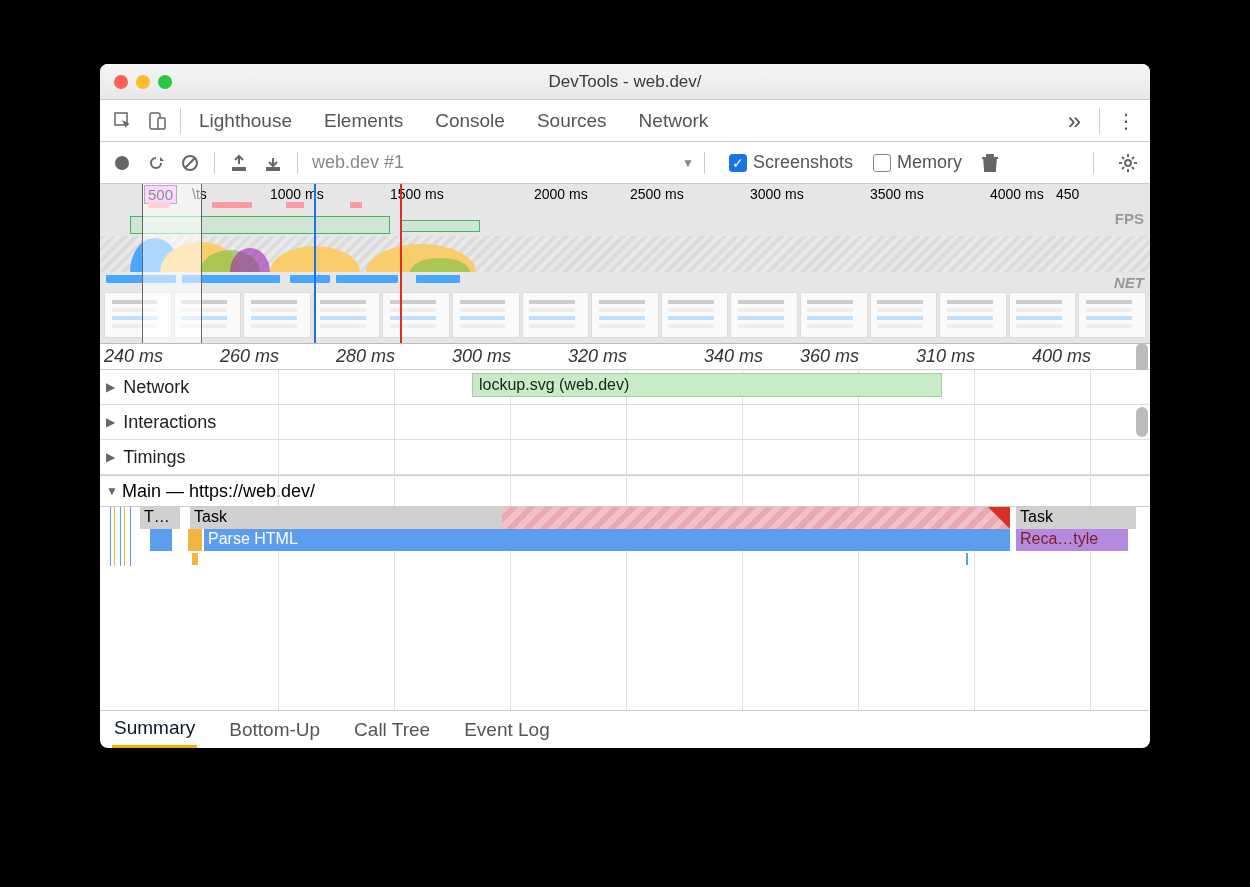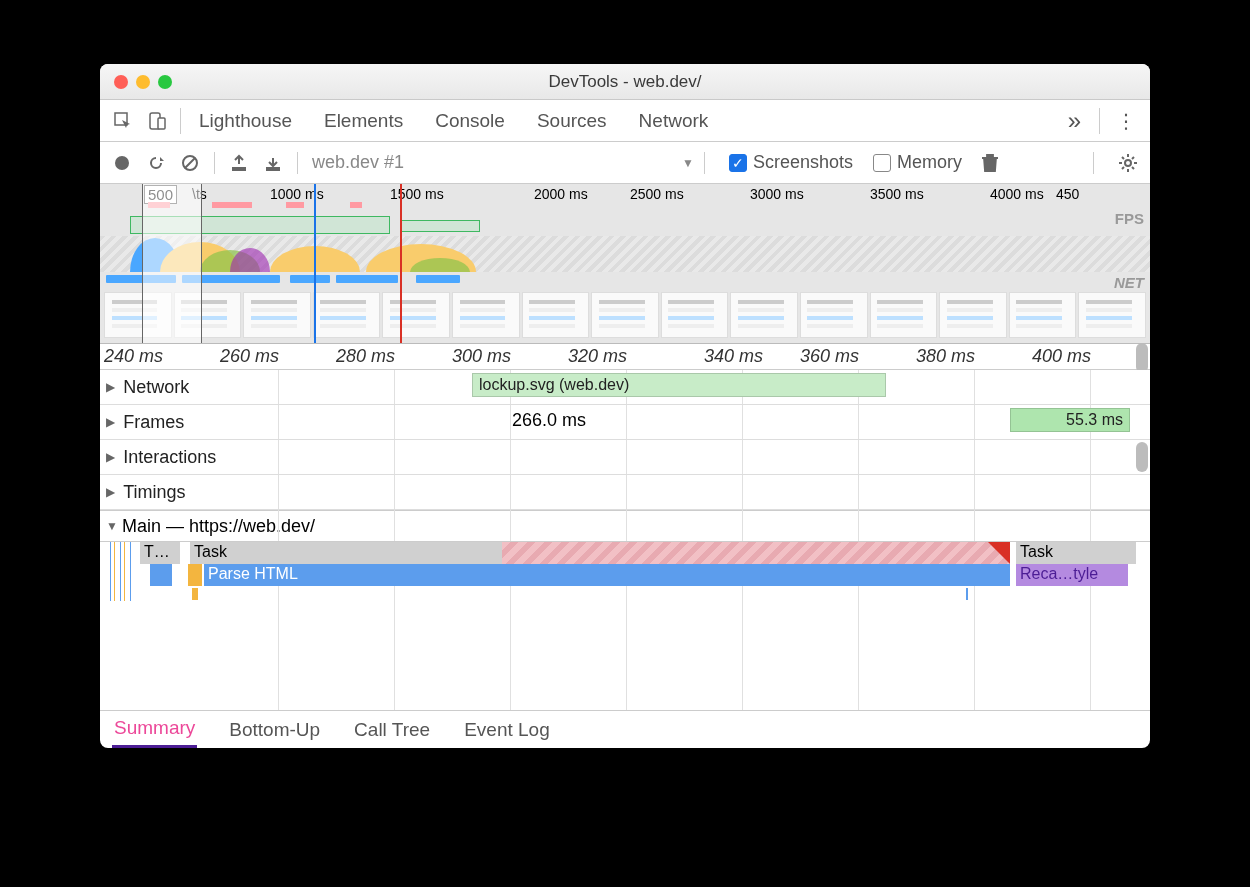--- a/index.html
+++ b/index.html
@@ -42,21 +42,21 @@
   .chkbox { width:18px; height:18px; border:1px solid #888; border-radius:3px; display:flex; align-items:center; justify-content:center; }
   .chkbox.checked { background:#1a73e8; border-color:#1a73e8; color:#fff; font-size:14px; }
   .trash { margin-left:8px; }
   .spacer { flex:1; }
   .gear { margin-left:10px; }
 
   .overview {
     height: 160px; background:#e6e6e6; position:relative; border-bottom:1px solid #bbb;
   }
   .ov-tick { position:absolute; top:2px; font-size:14px; }
-  .ov-500box { position:absolute; top:1px; left:44px; background:#ffffff; border:1px solid #555; padding:0 3px; font-size:15px; }
+  .ov-500box { position:absolute; top:1px; left:44px; background:#f0abfc; border:1px solid #555; padding:0 3px; font-size:15px; }
   .ov-selection { position:absolute; top:0; left:42px; width:60px; height:100%; background:rgba(255,255,255,.55); border-left:1px solid #666; border-right:1px solid #666; }
   .ov-label { position:absolute; right:6px; font-size:15px; font-weight:600; color:#999; }
   .ov-fps { top:26px; } .ov-cpu { top:54px; } .ov-net { top:90px;font-style:italic; }
   .ov-band { position:absolute; left:0; right:0; }
   .ov-redbars { top:18px; height:6px; }
   .ov-redbar { position:absolute; height:6px; background:#ff9aa2; }
   .ov-greenline { top:30px; height:22px; }
   .ov-greenbox { position:absolute; border:1px solid #3eb861; background:rgba(160,230,180,.3); height:18px; }
   .ov-cpuarea { top:52px; height:36px; background:repeating-linear-gradient(135deg,#dcdcdc,#dcdcdc 4px,#e9e9e9 4px,#e9e9e9 8px); }
   .ov-cpublob { position:absolute; bottom:0; border-radius:50% 50% 0 0 / 100% 100% 0 0; }
@@ -84,34 +84,34 @@
   .ev { position:absolute; height:24px; font-size:16px; color:#222; padding:2px 6px; white-space:nowrap; overflow:hidden; border:1px solid rgba(0,0,0,.15); }
   .ev-green { background:#c8ecc8; } .ev-greenA { background:#aee5ae; }
   .gridv { position:absolute; top:0; bottom:0; width:1px; background:#e0e0e0; }
 
   .main-track { border-top:1px solid #ccc; }
   .main-hdr { height:30px; font-size:18px; display:flex; align-items:center; padding-left:6px; }
   .flames { height:60px; position:relative; border-top:1px solid #ccc; }
   .taskbar { position:absolute; top:0; height:22px; background:#d0d0d0; font-size:16px; padding:1px 4px; overflow:hidden; }
   .taskbar.longtask::after { content:''; position:absolute; top:0; right:0; bottom:0; left:38%; background:repeating-linear-gradient(135deg,#f2c0c5,#f2c0c5 6px,#e8aab1 6px,#e8aab1 12px); }
   .taskbar.longtask::before { content:''; position:absolute; right:0; top:0; border:11px solid transparent; border-right-color:#d93025; border-top-color:#d93025; z-index:2; }
-  .script { position:absolute; height:22px; font-size:16px; padding:1px 4px; overflow:hidden; color:#4c1d95; }
+  .script { position:absolute; height:22px; font-size:16px; padding:1px 4px; overflow:hidden; color:#7f1d1d; }
   .c-blue { background:#5c9ded; color:#fff; } .c-orange { background:#f3b53f; } .c-purple { background:#b48ae0; }
   .small-tick { position:absolute; top:46px; width:6px; background:#f3b53f; height:12px; }
   .hair { position:absolute; top:0; bottom:0; width:1px; }
   .hair.b { background:#5c9ded; } .hair.o { background:#f3b53f; }
 
   .scroll-thumb { position:absolute; right:2px; width:12px; height:30px; background:#bcbcbc; border-radius:6px; }
 
   .bottom-tabs {
     height: 38px; border-top:1px solid #ccc; display:flex; align-items:center;
     font-size:19px; color:#555; gap:30px; padding-left:12px;
   }
   .btab { padding:6px 2px; }
-  .btab.active { color:#ec4899; border-bottom:3px solid #4c1d95; }
+  .btab.active { color:#0f172a; border-bottom:3px solid #eab308; }
 </style>
 </head>
 <body>
 
 <div class="window">
 
   <div class="titlebar">
     <div class="traffic">
       <div class="tl red"></div>
       <div class="tl yellow"></div>
@@ -268,53 +268,44 @@
   </div>
 
   <div class="detail-ruler">
     <span class="dr-tick" style="left:4px">240 ms</span>
     <span class="dr-tick" style="left:120px">260 ms</span>
     <span class="dr-tick" style="left:236px">280 ms</span>
     <span class="dr-tick" style="left:352px">300 ms</span>
     <span class="dr-tick" style="left:468px">320 ms</span>
     <span class="dr-tick" style="left:604px">340 ms</span>
     <span class="dr-tick" style="left:700px">360 ms</span>
-    <span class="dr-tick" style="left:816px">380 ms</span>
+    <span class="dr-tick" style="left:816px">310 ms</span>
     <span class="dr-tick" style="left:932px">400 ms</span>
     <div class="scroll-thumb" style="top:-1px"></div>
   </div>
 
   <div class="tracks">
     <div class="gridv" style="left:178px"></div>
       <div class="gridv" style="left:294px"></div>
     <div class="gridv" style="left:410px"></div>
       <div class="gridv" style="left:526px"></div>
     <div class="gridv" style="left:642px"></div>
       <div class="gridv" style="left:758px"></div>
     <div class="gridv" style="left:874px"></div>
       <div class="gridv" style="left:990px"></div>
 
     <div class="track-row">
       <div class="track-hdr tri-closed">
           <span>Network</span>
         </div>
       <div class="lane">
-        <div class="ev ev-green" style="left:222px;width:414px">lockup.svg (web.dev)</div>
-      </div>
-    </div>
-
-    <div class="track-row">
-      <div class="track-hdr tri-closed">
-          <span>Frames</span>
-        </div>
-      <div class="lane">
-        <span style="position:absolute;left:262px;top:2px;font-size:18px">266.0 ms</span>
-        <div class="ev ev-greenA" style="left:760px;width:120px;text-align:right">55.3 ms</div>
-      </div>
-    </div>
+        <div class="ev ev-green" style="left:222px;width:470px">lockup.svg (web.dev)</div>
+      </div>
+    </div>
+
 
     <div class="track-row">
       <div class="track-hdr tri-closed">
           <span>Interactions</span>
         </div>
       <div class="scroll-thumb" style="top:2px"></div>
     </div>
 
     <div class="track-row">
       <div class="track-hdr tri-closed">

